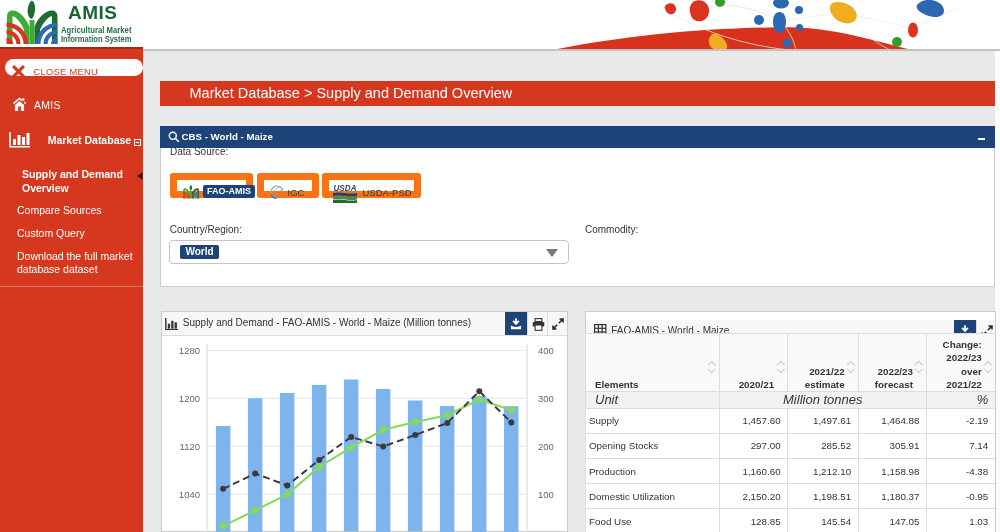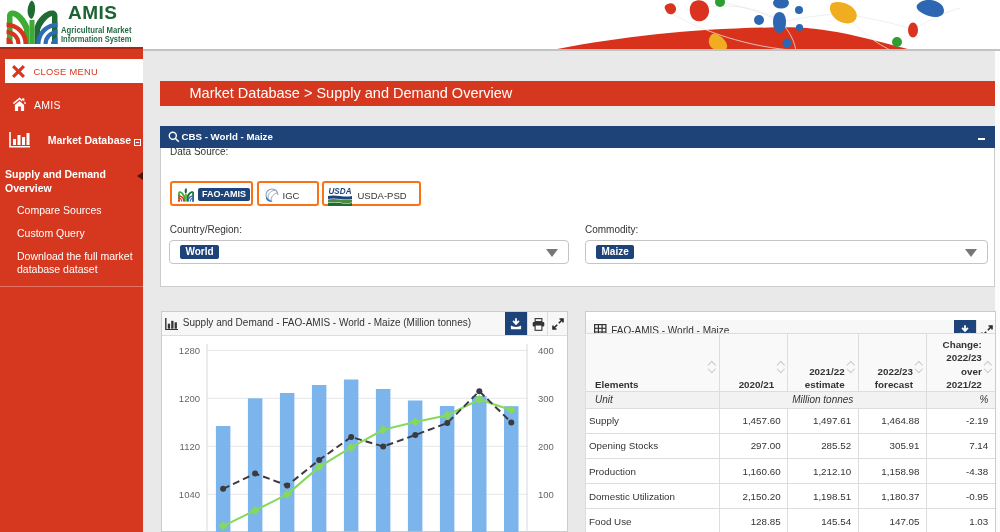--- a/index.html
+++ b/index.html
@@ -21,40 +21,40 @@
   #crumb span { position:absolute; left:29.5px; top:3.5px; font-size:14.5px; color:#fff; }
   
   #cbs { left:160px; top:126px; width:835px; height:161px; background:#fff;
     border:1px solid #ccc; }
   #cbshead { left:160px; top:126px; width:835px; height:21.5px; background:#1d4379;
     color:#fff; z-index:2; }
   #cbshead .tt { position:absolute; left:21.5px; top:5px; font-size:9.7px; font-weight:bold; }
   #cbshead .minus { position:absolute; right:10.5px; top:11.5px; width:7px; height:2.6px; background:#fff; }
   .lbl { position:absolute; font-size:10px; color:#333; }
   .srcbtn { position:absolute; top:173px; height:25px; background:#fff;
-    border:2px solid #f97316; border-radius:3px; font-size:10px; color:#333; white-space:nowrap;margin-top:8px; }
+    border:7px solid #f97316; border-radius:3px; font-size:10px; color:#333; white-space:nowrap; }
   .badge { display:inline-block; background:#1d4379; color:#fff; font-weight:bold;
     font-size:9px; line-height:12.4px; padding:0 4px; border-radius:2px; }
   .sel { position:absolute; top:239.5px; height:24.5px; background:#fff;
     border:1px solid #c5c5c5; border-radius:4px; }
   .sel .badge { position:absolute; left:10.5px; top:4px; font-size:10px; line-height:14px; padding:0 5.5px; }
   .sel .arr { position:absolute; right:10px; top:8.7px; width:0; height:0;
     border-left:6.7px solid transparent; border-right:6.7px solid transparent;
     border-top:8px solid #777; }
   
   .panel { background:#fff; border:1px solid #ccc; }
   .phead { position:absolute; background:#f7f7f7; border-bottom:1px solid #ddd;
     font-size:10px; color:#333; }
   
   table { border-collapse:collapse; font-size:9.8px; color:#333; width:100%;
     table-layout:fixed; }
   th, td { border:1px solid #ddd; padding:0 6.5px; overflow:hidden; white-space:nowrap; }
   thead th { background:#f9f9f9; font-weight:bold; vertical-align:bottom;
     padding-bottom:0; padding-right:13px; position:relative; line-height:13.1px; }
-  .unitrow td { background:#f2f2f2; font-style:italic; height:17px; font-size:10px; }
+  .unitrow td { background:#f2f2f2; font-style:italic; height:17px; font-size:13px; }
   .dr td { height:25.2px; padding-left:3px; }
   .num { text-align:right; }
   .sort { position:absolute; right:2.5px; top:27.5px; width:8px; height:11px; }
   .sort:before, .sort:after { content:""; position:absolute; left:1px; width:4.6px; height:4.6px; }
   .sort:before { top:0.6px; border-top:1.5px solid #c9c9c9; border-left:1.5px solid #c9c9c9;
     transform:rotate(45deg); }
   .sort:after { bottom:0.6px; border-bottom:1.5px solid #c9c9c9; border-right:1.5px solid #c9c9c9;
     transform:rotate(45deg); }
 </style>
 </head>
@@ -110,21 +110,21 @@
     <text x="68" y="18.5" font-size="19" font-weight="bold" fill="#1a6333" letter-spacing="0.5">AMIS</text>
     <text x="61" y="32.5" font-size="8.7" font-weight="600" fill="#256b45" textLength="70.5" lengthAdjust="spacingAndGlyphs">Agricultural Market</text>
     <text x="61" y="42" font-size="8.7" font-weight="600" fill="#256b45" textLength="70.5" lengthAdjust="spacingAndGlyphs">Information System</text>
   </svg>
 
   <div class="abs" id="topborder"></div>
   <div class="abs" id="content"></div>
   <div class="abs" id="rightstrip"></div>
 
   <div class="abs" id="sidebar">
-    <div style="position:absolute;left:4.6px;top:10.2px;width:138.4px;height:24px;background:#fff;">
+    <div style="position:absolute;left:4.6px;top:10.2px;width:138.4px;height:17px;background:#fff;border-radius:9px;">
       <svg style="position:absolute;left:7px;top:6px" width="13" height="13" viewBox="0 0 13 13">
         <path d="M2.2,0 L6.5,4.3 L10.8,0 L13,2.2 L8.7,6.5 L13,10.8 L10.8,13 L6.5,8.7 L2.2,13 L0,10.8 L4.3,6.5 L0,2.2 Z" fill="#d6371f"></path>
       </svg>
       <span style="position:absolute;left:29px;top:7.5px;font-size:9.3px;color:#d6371f;letter-spacing:0.3px;">CLOSE MENU</span>
     </div>
     <svg class="abs" style="left:12px;top:48px" width="15" height="14" viewBox="0 0 15 14">
       <path d="M7.5,0.4 L0.9,6.1 L1.9,7.3 L7.5,2.5 L10.2,4.8 L10.2,1.3 L12.3,1.3 L12.3,6.6 L13.1,7.3 L14.1,6.1 Z" fill="#fff"></path>
       <path d="M2.9,7.9 L7.5,4 L12.1,7.9 L12.1,13.9 L8.9,13.9 L8.9,9.5 L6.1,9.5 L6.1,13.9 L2.9,13.9 Z" fill="#fff"></path>
     </svg>
     <div class="mitem" style="left:34px;top:50px;font-size:10.5px;letter-spacing:0.3px;">AMIS</div>
@@ -133,21 +133,21 @@
       <rect x="4" y="7" width="3" height="6" fill="#fff"></rect>
       <rect x="8.5" y="3" width="3" height="10" fill="#fff"></rect>
       <rect x="13" y="5" width="3" height="8" fill="#fff"></rect>
       <rect x="17.5" y="1" width="3" height="12" fill="#fff"></rect>
     </svg>
     <div class="mitem" style="left:35.7px;top:84.5px;font-weight:bold;padding-left:12px;">Market Database</div>
     <svg class="abs" style="left:134px;top:89.5px" width="7" height="7" viewBox="0 0 7 7">
       <rect x="0.5" y="0.5" width="6" height="6" fill="none" stroke="#fff" stroke-width="1"></rect>
       <rect x="1.8" y="2.9" width="3.4" height="1.2" fill="#fff"></rect>
     </svg>
-    <div class="mitem" style="left:5px;top:118.2px;font-weight:bold;line-height:14px;">Supply and Demand<br>Overview</div>
+    <div class="mitem" style="left:22px;top:118.2px;font-weight:bold;line-height:14px;">Supply and Demand<br>Overview</div>
     <div class="abs" style="left:137px;top:122.5px;width:0;height:0;border-top:4.5px solid transparent;border-bottom:4.5px solid transparent;border-right:6px solid #4d130a;"></div>
     <div class="mitem" style="left:17px;top:155.2px;">Compare Sources</div>
     <div class="mitem" style="left:17px;top:178.2px;">Custom Query</div>
     <div class="mitem" style="left:17px;top:201.3px;line-height:12.3px;">Download the full market<br>database dataset</div>
     <div class="abs" style="left:0;top:237px;width:143px;height:1px;background:rgba(255,255,255,0.3);"></div>
   </div>
 
   <div class="abs" id="crumb">
       <span>Market Database &gt; Supply and Demand Overview</span>
     </div>
@@ -198,24 +198,20 @@
       <path d="M0,14.5 C8,12.5 16,16.5 24,14.5 L24,17.5 C16,19.5 8,15.5 0,17.5 Z" fill="#4d8c40"></path>
       <path d="M0,18 C8,16 16,20 24,18 L24,21 L0,21 Z" fill="#1e6b34"></path>
     </svg>
     <span style="position:absolute;left:33.5px;top:7px;font-size:9.5px;">USDA-PSD</span>
   </div>
 
   <div class="lbl" style="left:169.7px;top:224px;">Country/Region:</div>
   <div class="lbl" style="left:585px;top:224px;">Commodity:</div>
   <div class="sel" style="left:168.5px;width:400.5px;">
       <span class="badge">World</span>
-      <span class="arr"></span>
-    </div>
-  <div class="sel" style="left:584.5px;width:403px;">
-      <span class="badge">Maize</span>
       <span class="arr"></span>
     </div>
 
   <div class="abs panel" style="left:160.5px;top:311px;width:407px;height:221px;"></div>
   <div class="abs phead" style="left:161.5px;top:312px;width:405px;height:23.5px;">
     <svg style="position:absolute;left:3.3px;top:5.5px" width="13.5" height="12.5" viewBox="0 0 13.5 12.5">
       <path d="M0.8,0 L0.8,11.7 L13.5,11.7" stroke="#333" stroke-width="1.4" fill="none"></path>
       <rect x="2.8" y="5.7" width="2.3" height="5" fill="#333"></rect>
       <rect x="6.2" y="2.8" width="2.3" height="7.9" fill="#333"></rect>
       <rect x="9.6" y="4.3" width="2.3" height="6.4" fill="#333"></rect>

